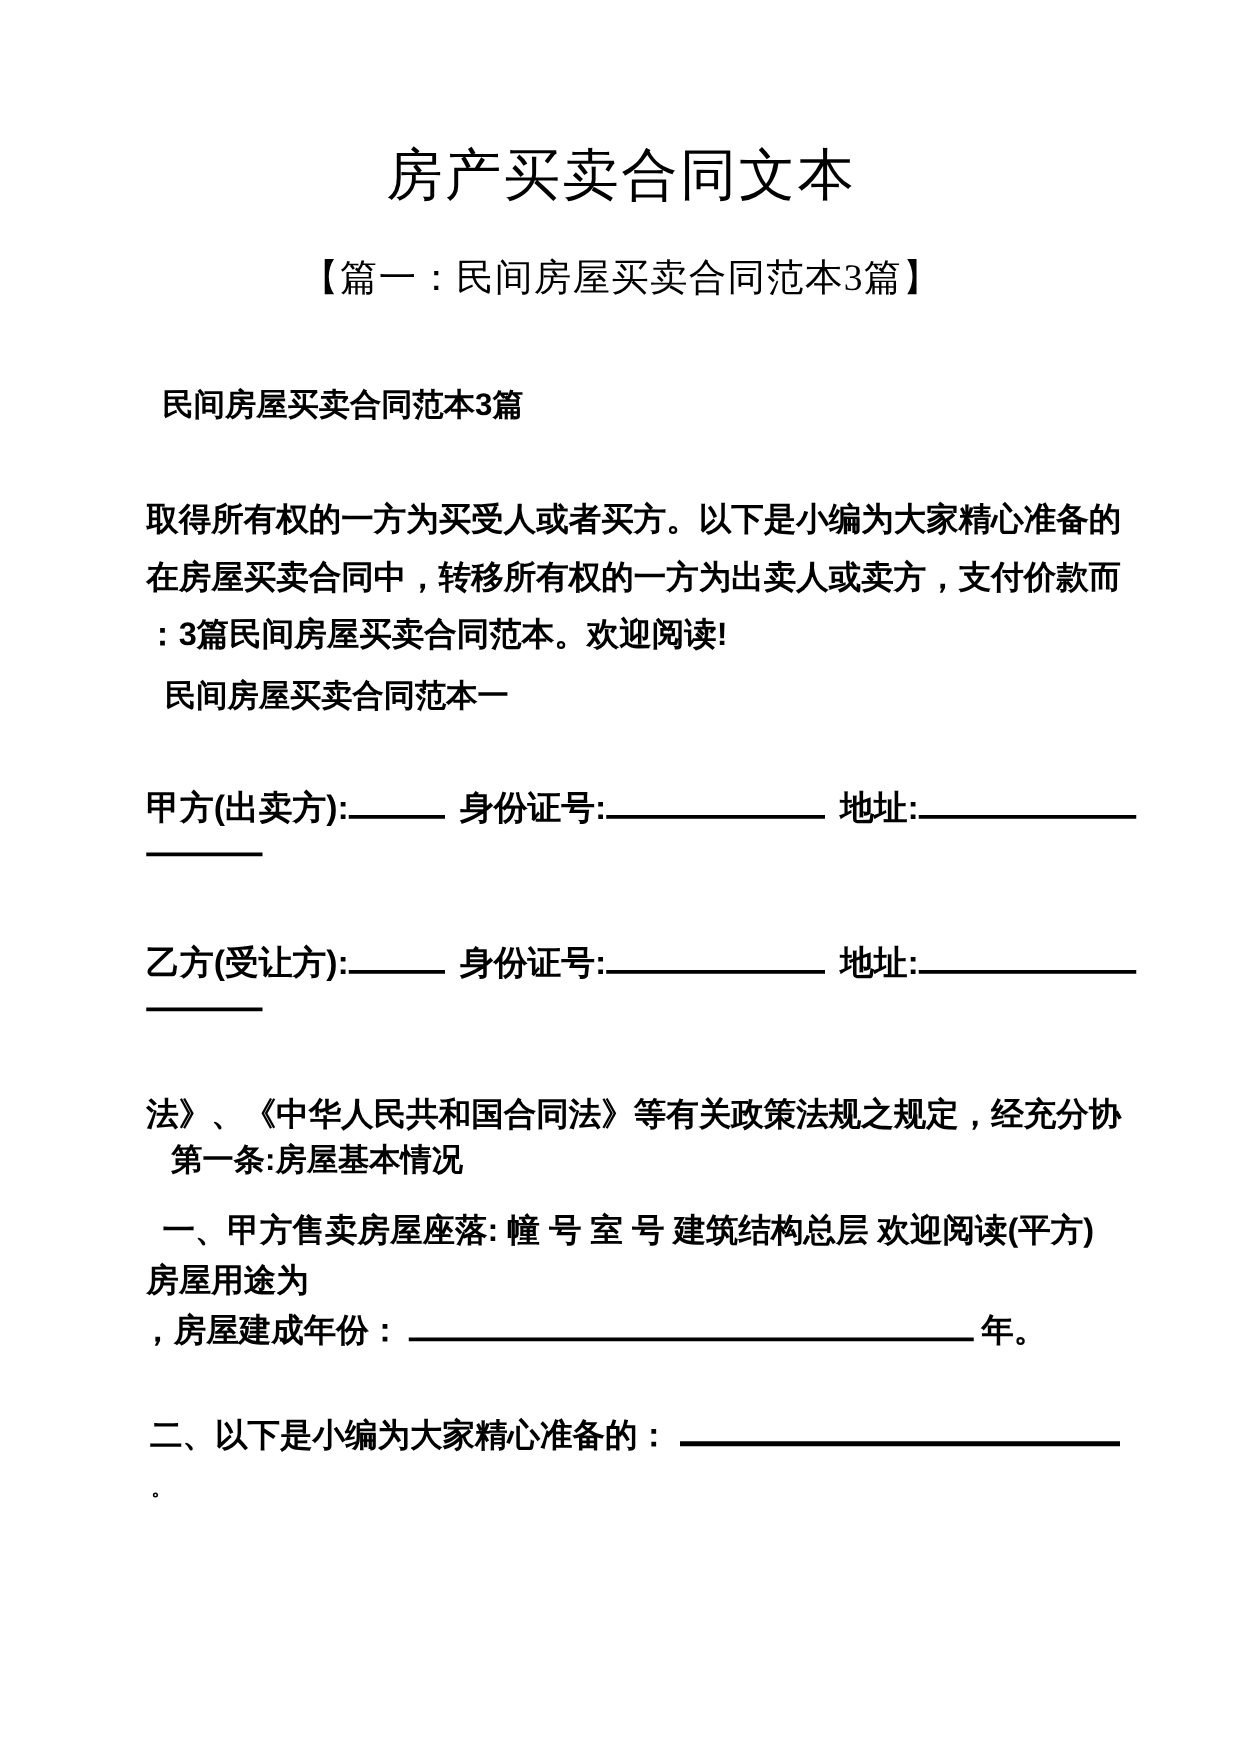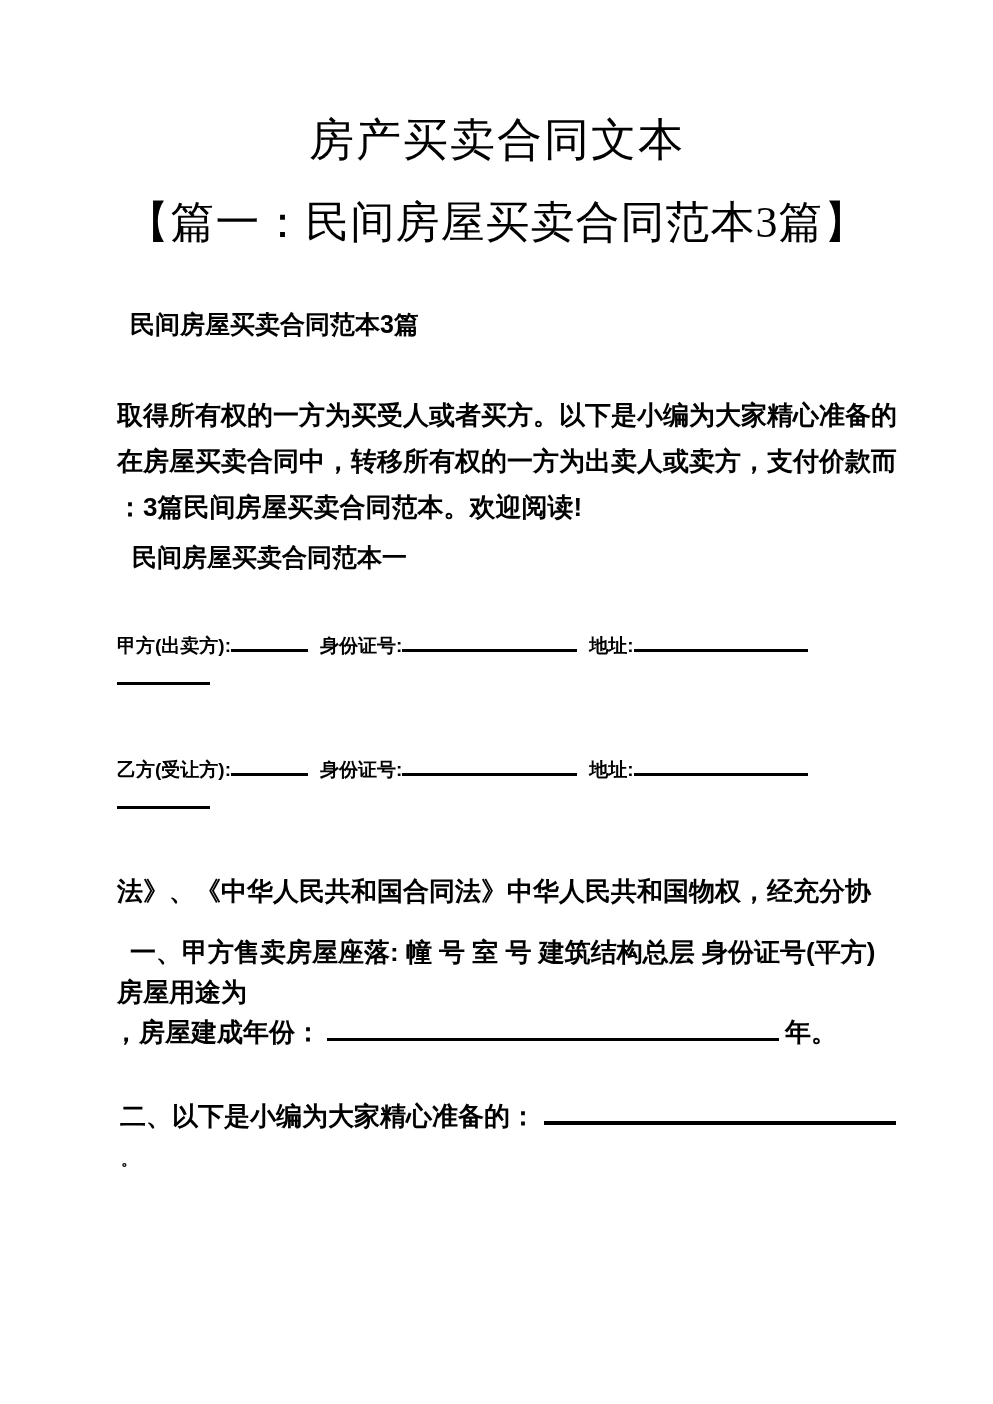--- a/index.html
+++ b/index.html
@@ -29,21 +29,21 @@
     font-size: 45px;
     line-height: 60px;
     text-align: center;
     letter-spacing: 2px;
     white-space: nowrap;
   }
   .doc-subtitle {
     margin: 30px 0 0 0;
     font-family: "Liberation Serif", "DejaVu Serif", serif;
     font-weight: 500;
-    font-size: 44px;
+    font-size: 30px;
     line-height: 46px;
     text-align: center;
     letter-spacing: 1px;
     white-space: nowrap;
   }
   .section-heading {
     margin: 60px 0 0 0;
     padding-left: 13px;
     font-size: 25px;
     line-height: 36px;
@@ -59,21 +59,21 @@
   .sample-heading {
     margin: 4px 0 0 0;
     padding-left: 15px;
     font-size: 25px;
     line-height: 46px;
     font-weight: 700;
     white-space: nowrap;
   }
   .party-row {
     margin-top: 44px;
-    font-size: 19px;
+    font-size: 27px;
     font-weight: 700;
     line-height: 44px;
     white-space: nowrap;
   }
   .party-row.second { margin-top: 63px; }
   .blank {
     display: inline-block;
     height: 1em;
     border-bottom: 3px solid #000;
   }
@@ -141,26 +141,27 @@
 
   <div class="sample-heading">民间房屋买卖合同范本一</div>
 
   <div class="party-row"><span>甲方(出卖方):</span><span class="blank w77"></span><span>身份证号:</span><span class="blank w175"></span><span>地址:</span><span class="blank w174"></span></div>
   <div class="overflow-blank"></div>
 
   <div class="party-row second"><span>乙方(受让方):</span><span class="blank w77"></span><span>身份证号:</span><span class="blank w175"></span><span>地址:</span><span class="blank w174"></span></div>
   <div class="overflow-blank"></div>
 
   <div class="para legal-para">
-    <div class="line">法》、《中华人民共和国合同法》中华人民共和国物权，经充分协</div>
+    <div class="line">法》、《中华人民共和国合同法》等有关政策法规之规定，经充分协</div>
   </div>
 
+  <div class="article-heading">第一条:房屋基本情况</div>
 
   <div class="clause1">
-    <div class="line indent">一、甲方售卖房屋座落: 幢 号 室 号 建筑结构总层 身份证号(平方)</div>
+    <div class="line indent">一、甲方售卖房屋座落: 幢 号 室 号 建筑结构总层 欢迎阅读(平方)</div>
     <div class="line">房屋用途为</div>
     <div class="line year-line"><span>，房屋建成年份：</span><span class="blank w452"></span><span>年。</span></div>
   </div>
 
   <div class="clause2-row"><span>二、以下是小编为大家精心准备的：</span><span class="blank w352"></span></div>
 
   <div class="final-period">。</div>
 
 </div>
 

